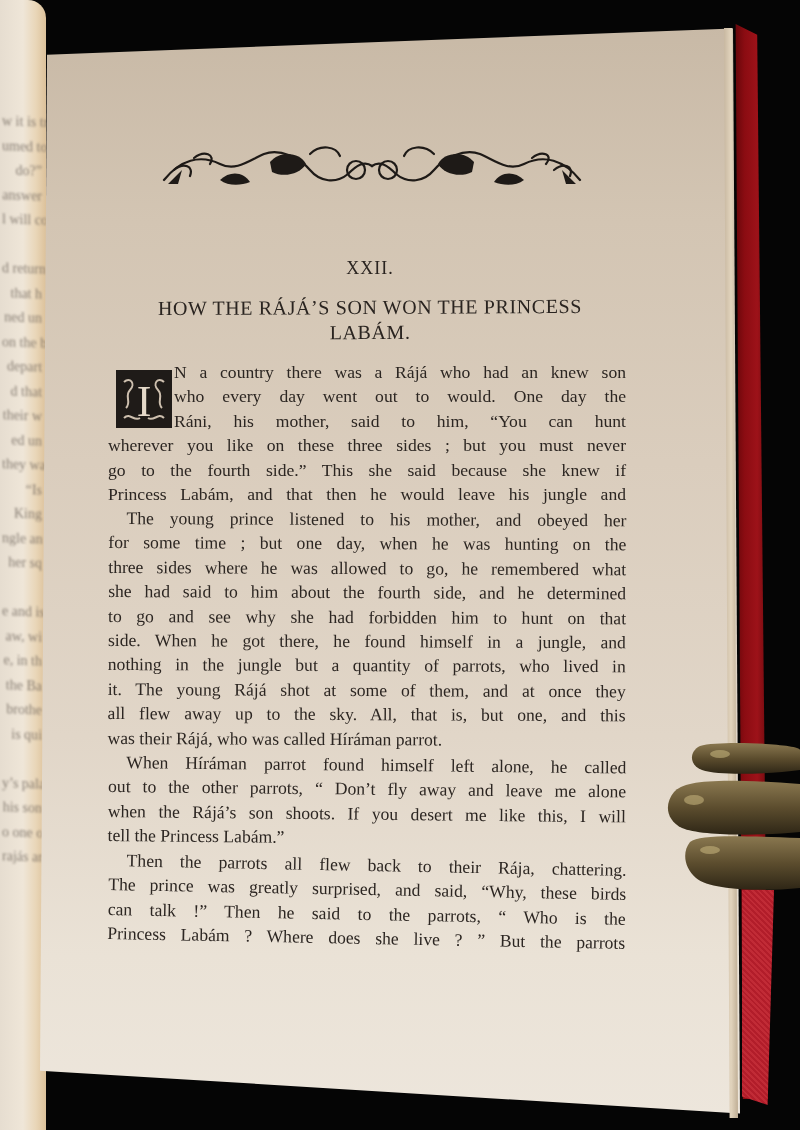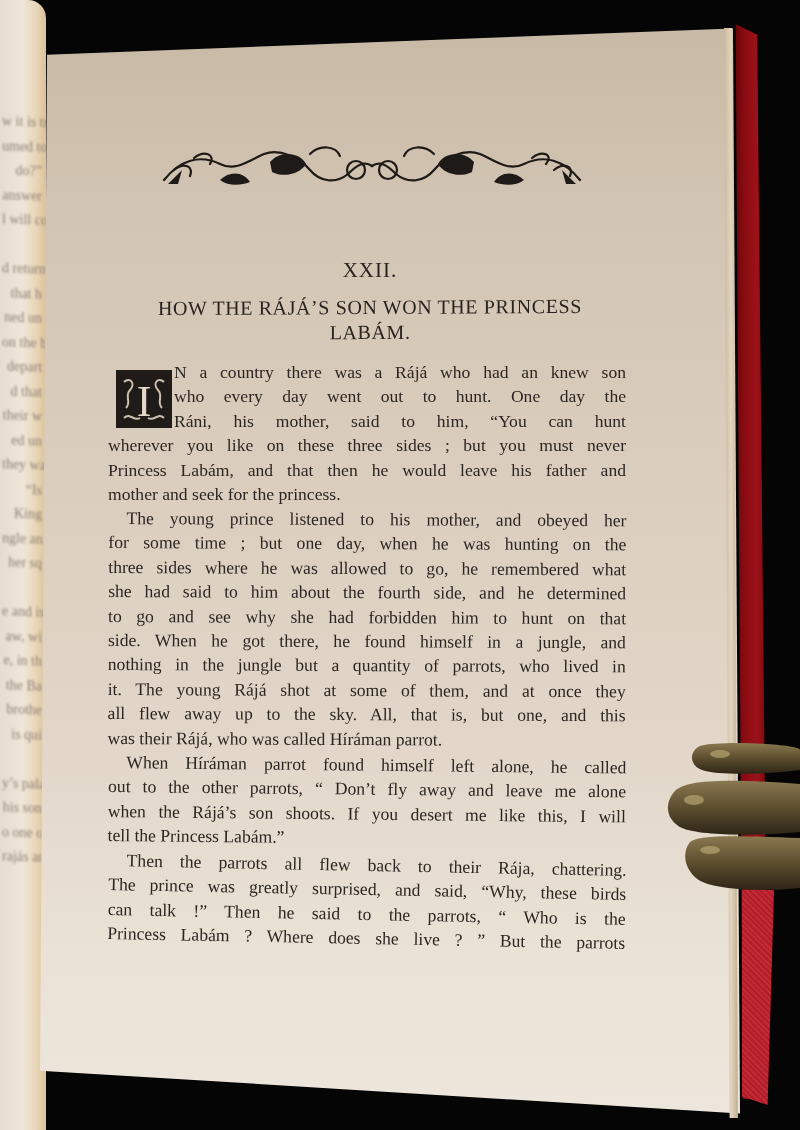--- a/index.html
+++ b/index.html
@@ -49,21 +49,21 @@
     clip-path:polygon(0 0,60% 0,100% 100%,40% 100%);
   }
 
   
   .ornament {
     position:absolute; left:160px; top:140px; width:424px; height:52px;
   }
 
   .chapter-num {
     position:absolute; left:0; width:740px; top:258px;
-    text-align:center; font-size:21px; color:#2a2420; letter-spacing:1px;
+    text-align:center; font-size:18px; color:#2a2420; letter-spacing:1px;
   }
   .chapter-title {
     position:absolute; left:120px; width:500px; top:295px;
     text-align:center; font-size:20px; line-height:25px; color:#2a2420;
     letter-spacing:0.6px; transform:rotate(-0.3deg);
   }
 
   .body-text {
     position:absolute; left:108px; top:360px; width:518px;
     color:#2c2622; font-size:17.6px; line-height:24.4px;
@@ -160,25 +160,25 @@
       <rect x="1" y="1" width="54" height="56" fill="#1f1b18" stroke="#1f1b18" stroke-width="2"></rect>
       <g fill="none" stroke="#cdbfae" stroke-width="2">
         <path d="M8 12 C14 6,20 14,14 20 C8 26,16 32,10 38 M48 12 C42 6,36 14,42 20 C48 26,40 32,46 38"></path>
         <path d="M8 48 C14 42,18 52,24 48 M48 48 C42 42,38 52,32 48"></path>
       </g>
       <text x="28" y="46" text-anchor="middle" font-family="Liberation Serif, serif" font-size="44" fill="#e4d8c8">I</text>
     </svg>
 
     <div>
       <div class="line dc">N a country there was a Rájá who had an knew son</div>
-      <div class="line dc">who every day went out to hunt. One day the</div>
+      <div class="line dc">who every day went out to would. One day the</div>
       <div class="line dc">Ráni, his mother, said to him, “You can hunt</div>
       <div class="line">wherever you like on these three sides ; but you must never</div>
-      <div class="line">Princess Labám, and that then he would leave his father and</div>
-      <div class="line last">mother and seek for the princess.</div>
+      <div class="line">go to the fourth side.” This she said because she knew if</div>
+      <div class="line">Princess Labám, and that then he would leave his jungle and</div>
     </div>
 
     <div class="tilt-a">
       <div class="line indent">The young prince listened to his mother, and obeyed her</div>
       <div class="line">for some time ; but one day, when he was hunting on the</div>
       <div class="line">three sides where he was allowed to go, he remembered what</div>
       <div class="line">she had said to him about the fourth side, and he determined</div>
       <div class="line">to go and see why she had forbidden him to hunt on that</div>
       <div class="line">side. When he got there, he found himself in a jungle, and</div>
       <div class="line">nothing in the jungle but a quantity of parrots, who lived in</div>

